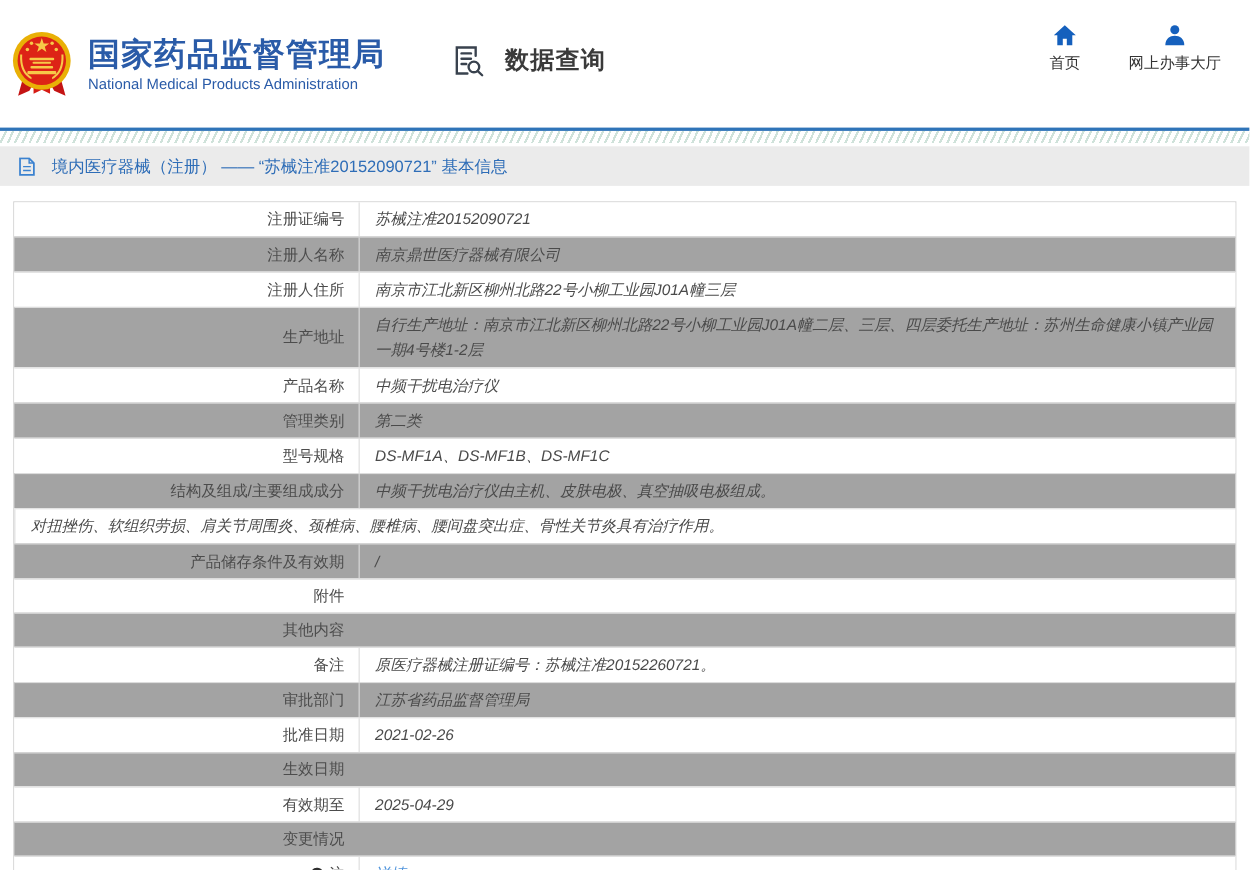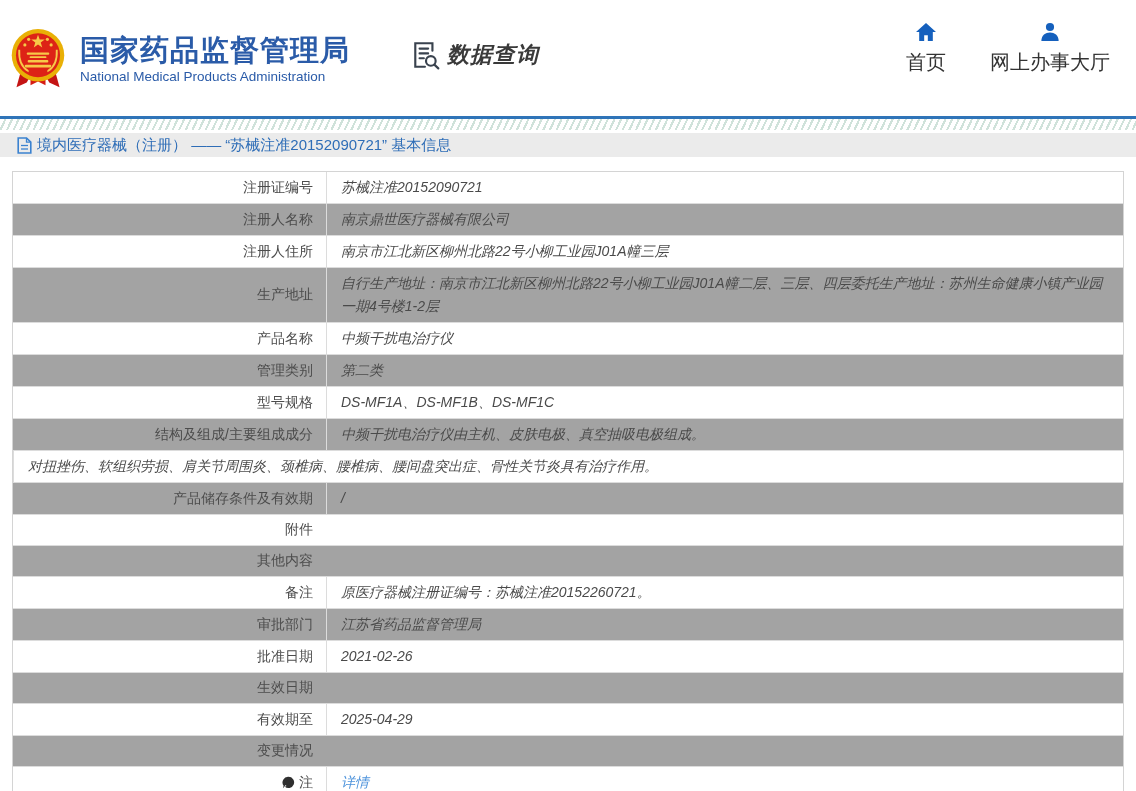--- a/index.html
+++ b/index.html
@@ -16,39 +16,38 @@
     border-bottom:3px solid #2f74b8; background:#fff;
   }
   .emblem { width:60px; height:64px; flex:0 0 auto; margin-top:2px; }
   .brand { margin-left:12px; }
   .brand-title {
     font-size:29px; font-weight:bold; color:#2a5ba8; letter-spacing:1px;
     line-height:34px; white-space:nowrap;
   }
   .brand-sub { font-size:13.5px; color:#2a5ba8; margin-top:2px; white-space:nowrap; }
   .query {
-    display:flex; align-items:center; gap:7px; margin-left:62px; margin-top:-6px;
+    display:flex; align-items:center; gap:19px; margin-left:62px; margin-top:-6px;
     cursor:pointer;
-    font-style:italic;
   }
   .query-label { font-size:22px; font-weight:600; color:#3a3a3a; letter-spacing:1px; }
   .top-nav { position:absolute; right:26px; top:22px; display:flex; gap:44px; }
   .nav-item {
     display:flex; flex-direction:column; align-items:center; gap:7px;
-    font-size:20px; color:#333; cursor:pointer; white-space:nowrap;
+    font-size:14px; color:#333; cursor:pointer; white-space:nowrap;
   }
   
   .stripe-band {
     height:11px;
     background:repeating-linear-gradient(115deg,#ffffff 0px,#ffffff 4px,#cfe2da 4px,#cfe2da 6px);
   }
   
   .crumb-bar {
-    margin-top:3px; height:24px; background:#ebebeb;
-    display:flex; align-items:center; padding-left:17px; gap:5px;
+    margin-top:3px; height:36px; background:#ebebeb;
+    display:flex; align-items:center; padding-left:17px; gap:15px;
   }
   .crumb-text { font-size:15px; color:#2e6db7; }
   
   .table-wrap { margin:14px 12px 12px 12px; border:1px solid #d4d4d4; }
   .row { display:flex; min-height:31px; background:#fff; }
   .row + .row { border-top:1px solid #dcdcdc; }
   .row.alt { background:#a3a3a3; }
   .cell.label {
     width:313px; flex:0 0 auto;
     display:flex; justify-content:flex-end; align-items:center; gap:4px;

